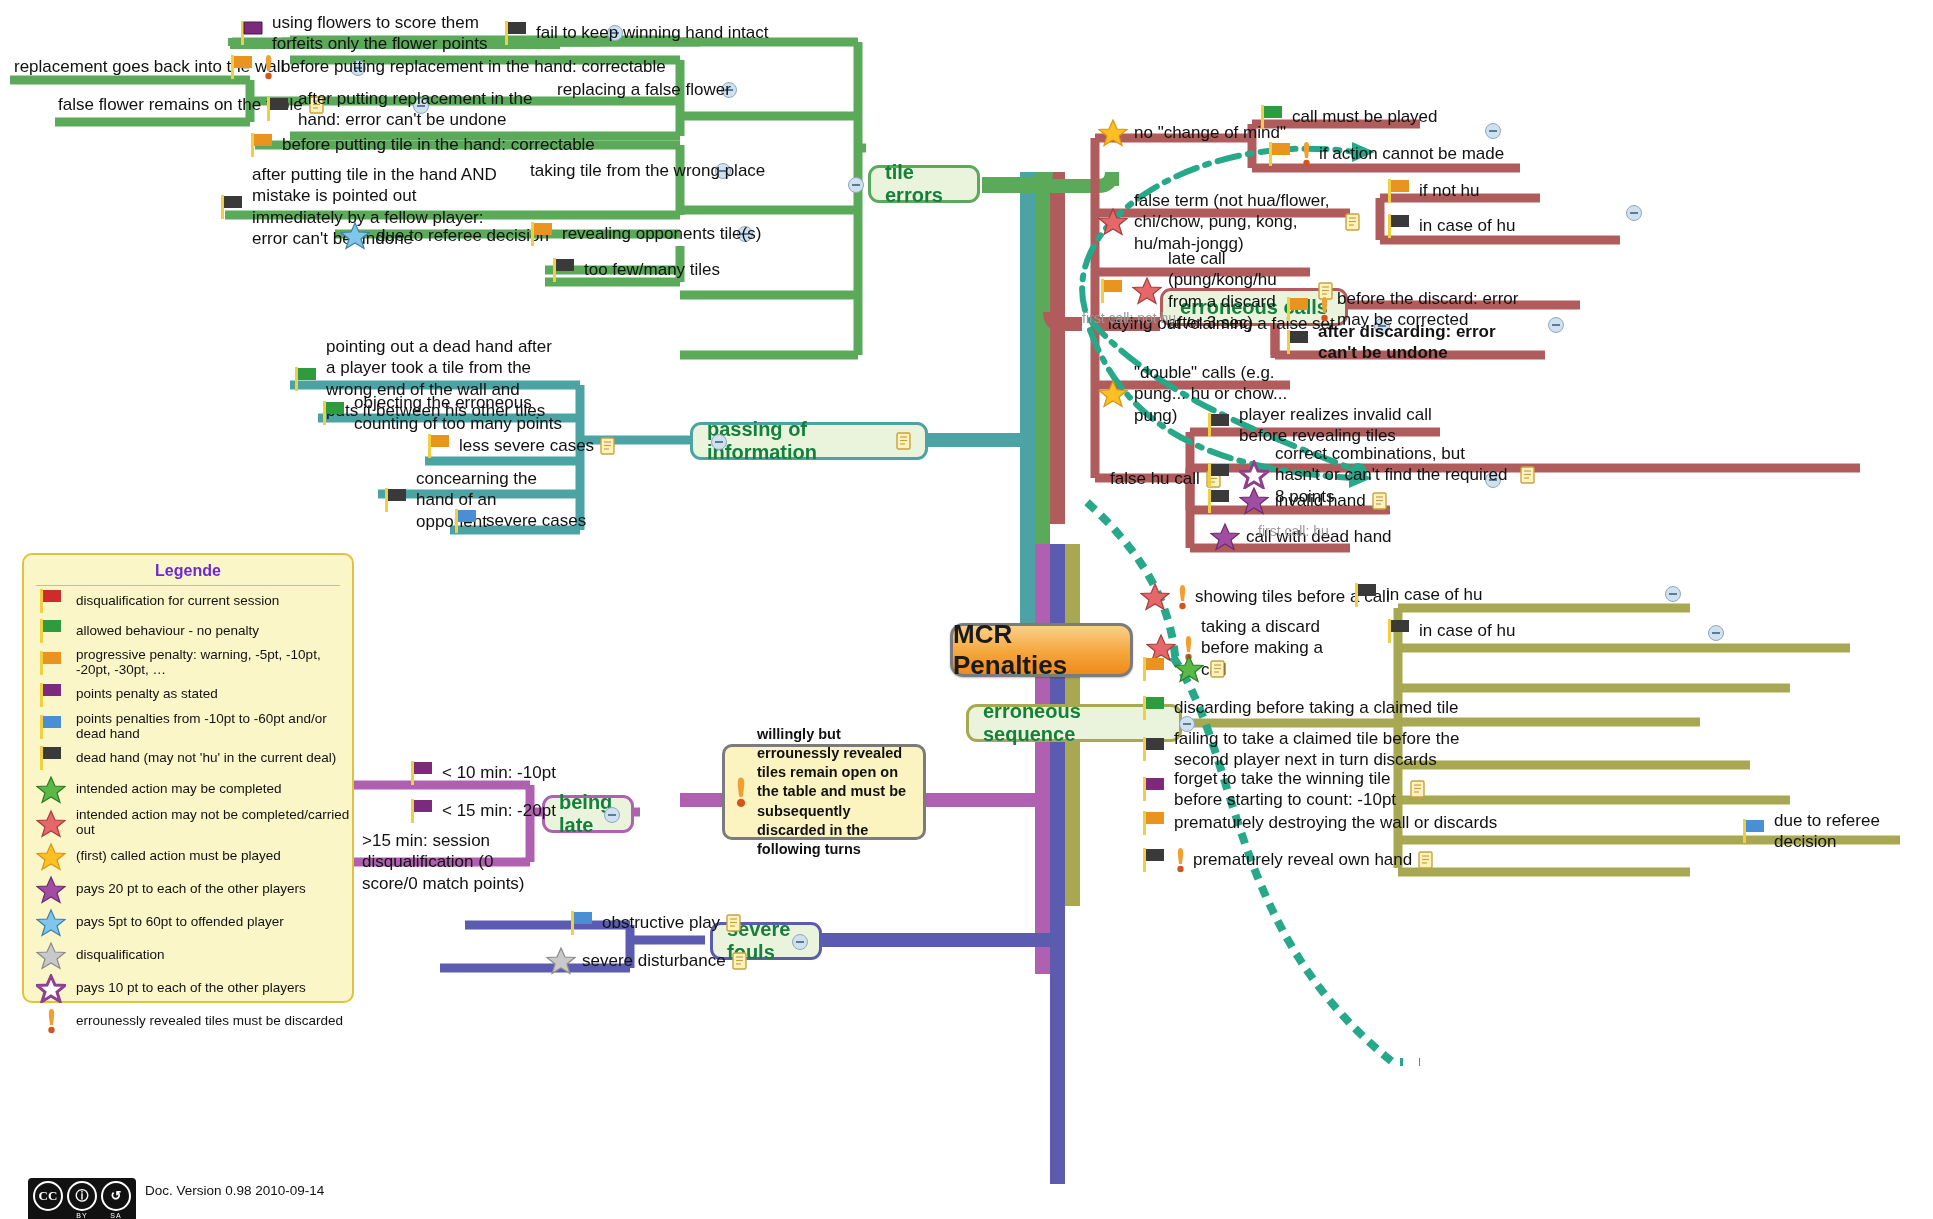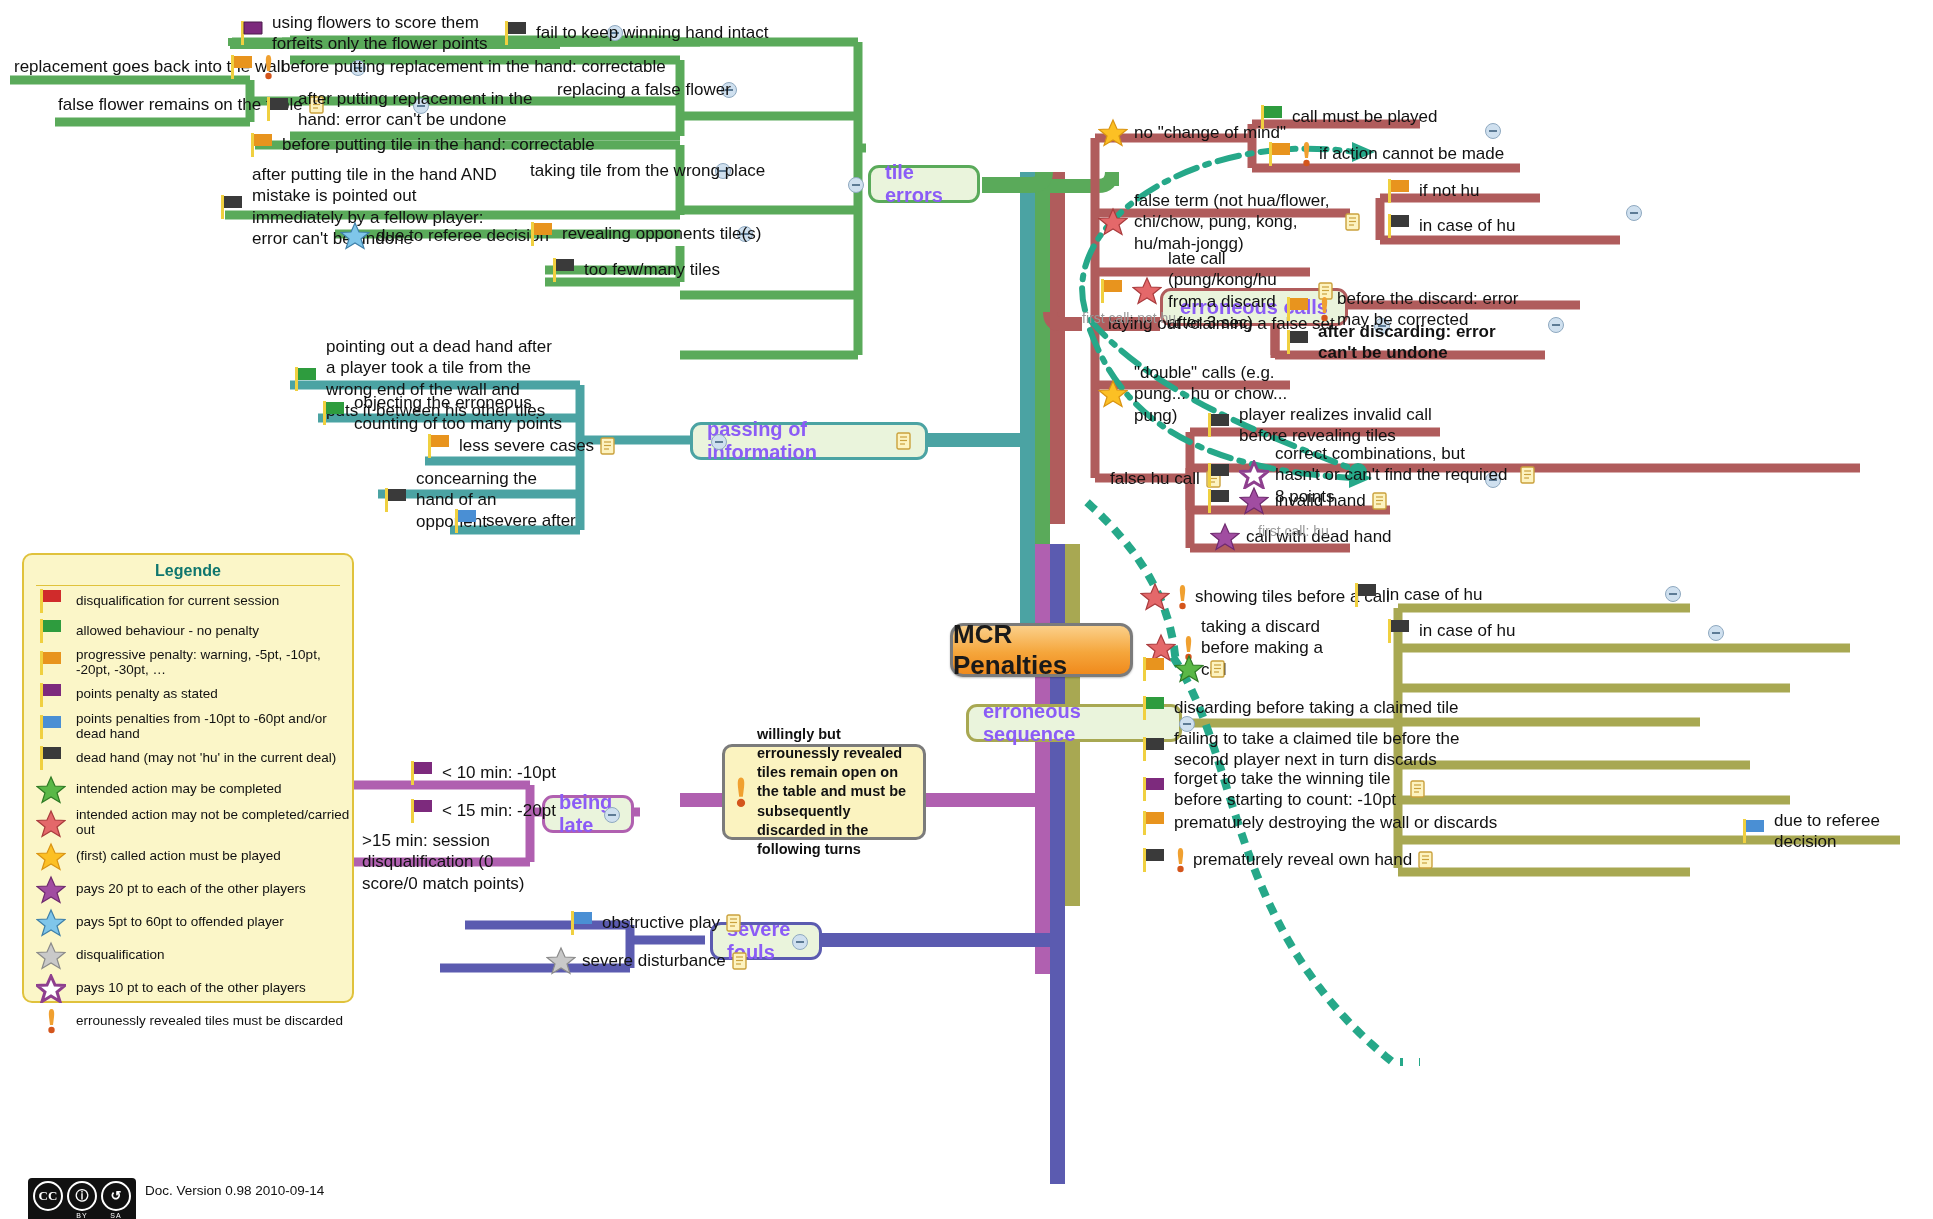--- a/index.html
+++ b/index.html
@@ -30,38 +30,38 @@
     display:inline-block;position:relative;flex:0 0 auto;
   }
   .collapse:after{
     content:"";position:absolute;left:3px;top:6px;width:8px;height:1.5px;background:#5d7b95;
   }
 
   
   .mainbubble{
     position:absolute;display:flex;align-items:center;justify-content:center;
     background:#eaf4dc;border-radius:11px;
-    font-weight:bold;font-size:20px;color:#8b5cf6;
+    font-weight:bold;font-size:20px;color:#15803d;
     padding:0 14px;box-sizing:border-box;gap:6px;
   }
   .central{
     position:absolute;display:flex;align-items:center;justify-content:center;
     background:linear-gradient(180deg,#fbd08a 0%,#f5a63c 55%,#f08a1c 100%);
     border:3px solid #7b7b7b;border-radius:13px;
     font-weight:bold;font-size:26px;color:#1a1a1a;
     box-shadow:0 1px 2px rgba(0,0,0,.25);
   }
 
   
   #legend{
     position:absolute;background:#fbf6c8;border:2px solid #e0c23c;border-radius:10px;
     box-sizing:border-box;
   }
   #legend .ltitle{
-    text-align:center;font-weight:bold;font-size:16px;color:#0f766e;
+    text-align:center;font-weight:bold;font-size:16px;color:#6d28d9;
     padding:7px 0 5px 0;border-bottom:1px solid #e0c23c;margin:0 12px;
   }
   #legend .lrow{display:flex;align-items:center;gap:10px;padding:2px 0 2px 12px;font-size:13.5px;color:#111;}
   #legend .lrow .ltext{line-height:1.1;}
   #legend .lico{width:30px;display:flex;justify-content:center;align-items:center;flex:0 0 auto;}
 
   
   #notebox{
     position:absolute;background:#fbf3c0;border:3px solid #7b7b7b;border-radius:10px;
     display:flex;align-items:center;gap:8px;box-sizing:border-box;padding:8px 12px 8px 8px;
@@ -571,21 +571,21 @@
         <rect x="3" y="1" width="3" height="24" fill="#f0d040"></rect>
         <path d="M6 2 h18 v12 h-18 z" fill="#3a3a3a"></path>
       </svg>
   <span class="txt">concearning the hand of an opponent</span>
 </div>
 <div class="node" style="left:452px;top:508px;">
   <svg class="ico flag" viewBox="0 0 28 26">
         <rect x="3" y="1" width="3" height="24" fill="#f0d040"></rect>
         <path d="M6 2 h18 v12 h-18 z" fill="#4a8fd4"></path>
       </svg>
-  <span class="txt">severe after</span>
+  <span class="txt">severe cases</span>
 </div>
 
 
 <div class="node" style="left:1140px;top:582px;">
   <svg class="ico star" viewBox="0 0 30 29">
         <polygon points="15,2 19,11 29,11.5 21,18 24,27.5 15,22 6,27.5 9,18 1,11.5 11,11" fill="#e4686a" stroke="#a93b3d" stroke-width="1.2"></polygon>
       </svg>
   <svg class="ico bang" viewBox="0 0 13 28">
         <path d="M6.5 2 C9 2 9.5 5 9 10 L8 18 H5 L4 10 C3.5 5 4 2 6.5 2 z" fill="#f0a030"></path>
         <circle cx="6.5" cy="23" r="3.2" fill="#d4551c"></circle>

